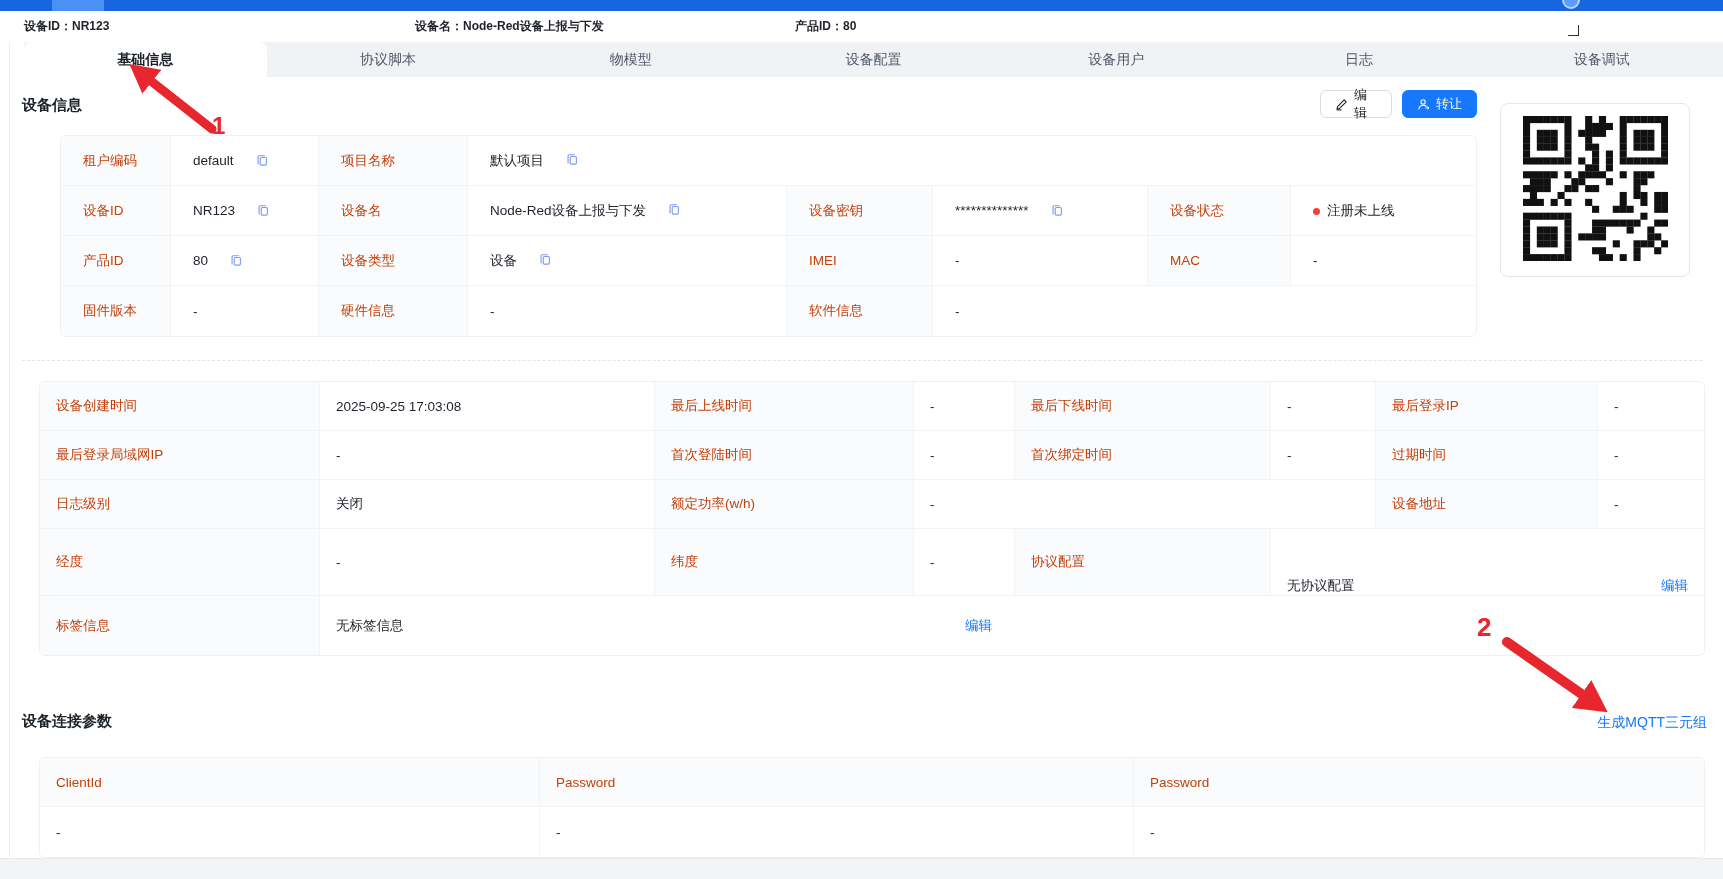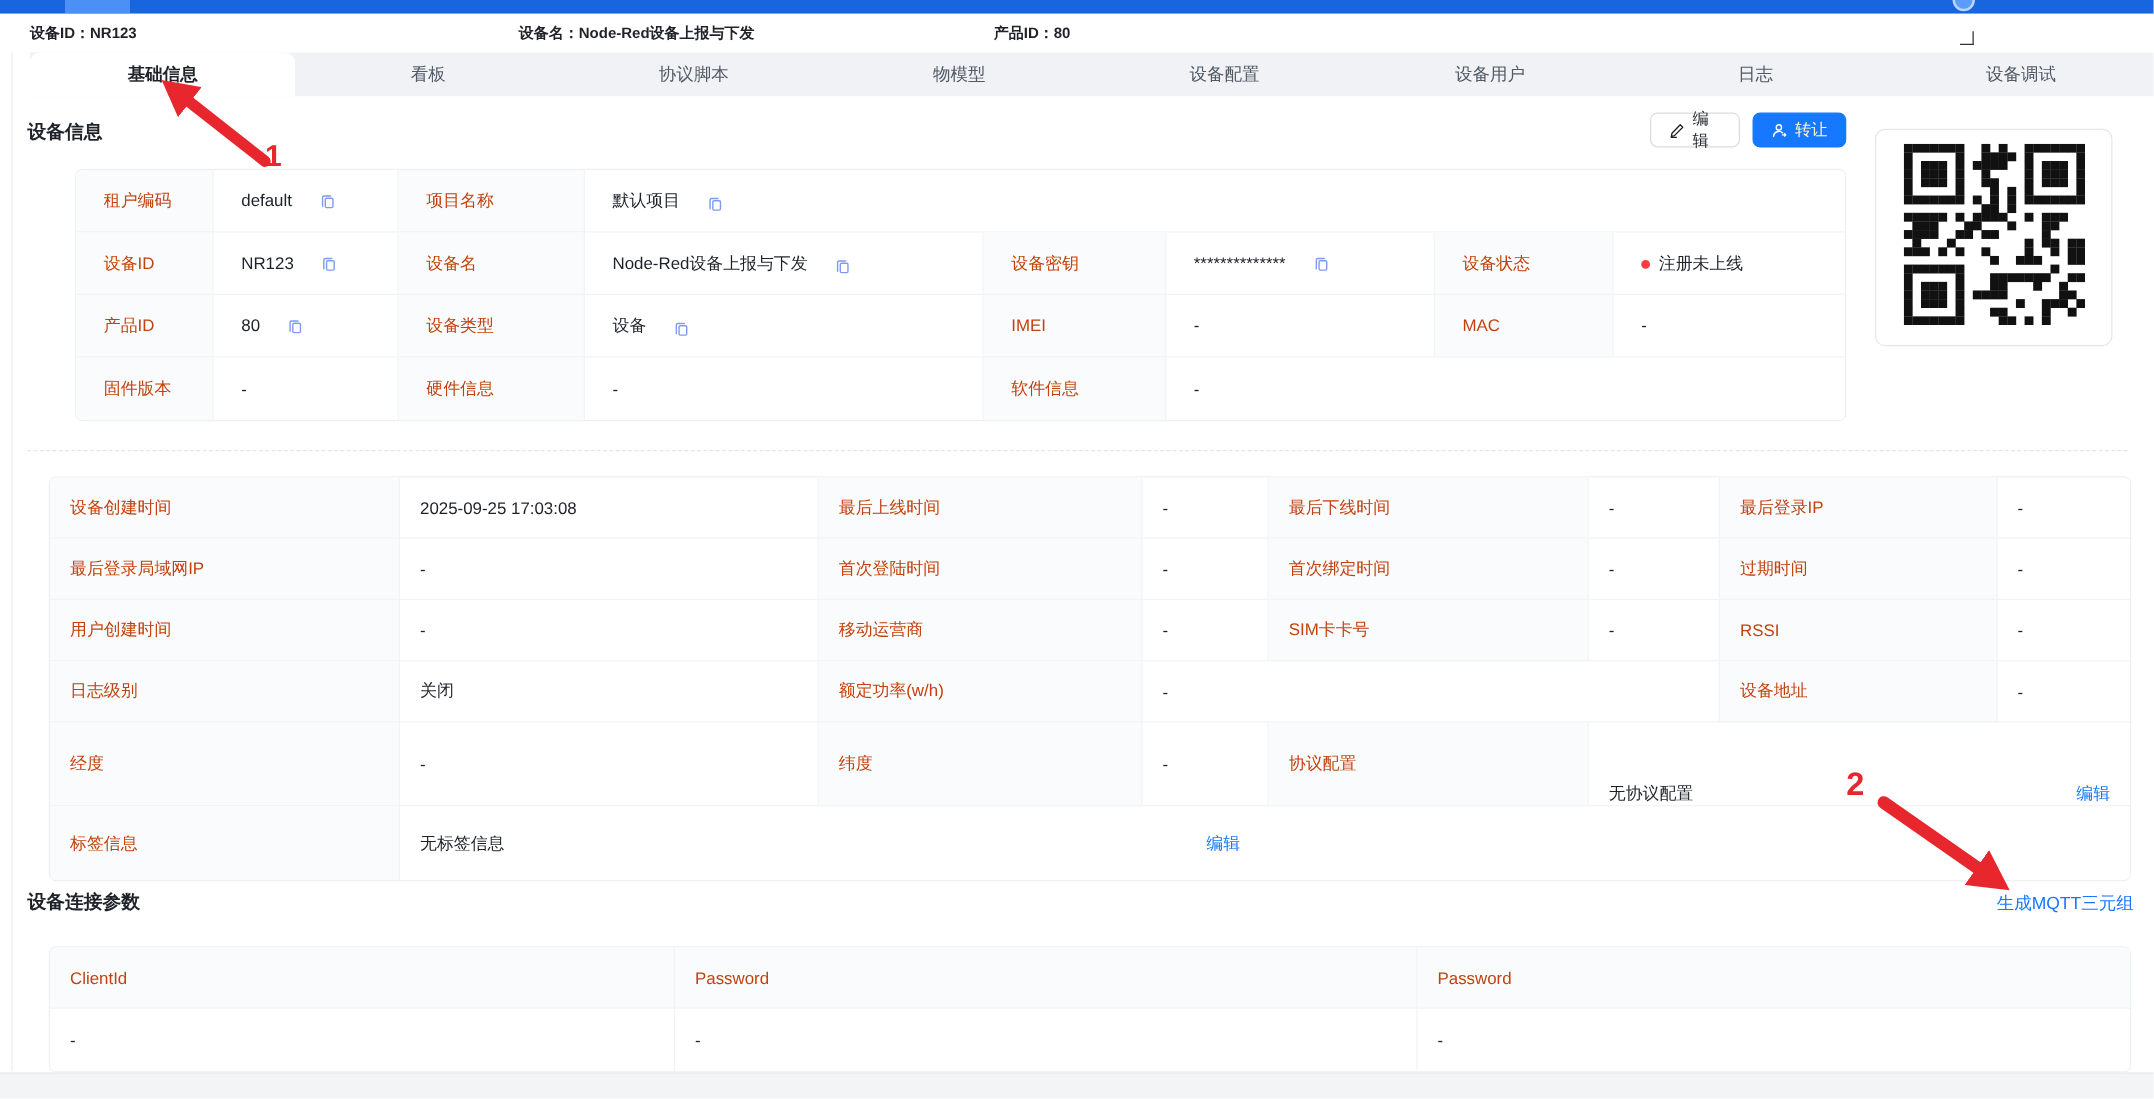--- a/index.html
+++ b/index.html
@@ -30,21 +30,21 @@
 
   
   table.t { border-collapse:separate; border-spacing:0; table-layout:fixed; font-size:13.5px; color:#1d2129; background:#fff; }
   .twrap { position:absolute; border:1px solid #eff0f2; border-radius:6px; overflow:hidden; background:#fff; }
   .t td { border-right:1px solid #f2f3f5; border-bottom:1px solid #f2f3f5; padding:0 16px; vertical-align:middle; white-space:nowrap; overflow:hidden; }
   .t tr td:last-child { border-right:none; }
   .t tr:last-child td { border-bottom:none; }
   .t td.lab { background:#fafbfc; color:#c2410c; }
   .t1 td { padding:0 22px; }
   .r50 td { height:50px; } .r49 td { height:49px; } .r58 td { height:58px; } .r59 td { height:59px; }
-  .cellflex { display:flex; align-items:flex-end; gap:21px; }
+  .cellflex { display:flex; align-items:flex-start; gap:21px; }
   .copy-icon { width:14px; height:14px; flex:0 0 auto; cursor:pointer; }
   .dot { width:7px; height:7px; border-radius:50%; background:#f53f3f; display:inline-block; margin-right:7px; }
   .link { color:#1677ff; cursor:pointer; text-decoration:none; font-size:13.5px; }
   .spread { display:flex; align-items:flex-start; justify-content:space-between;margin-top:48px; }
   .relcell { position:relative; }
   .tags-edit { position:absolute; left:645px; top:50%; transform:translateY(-50%); }
 
   .dashed-divider { position:absolute; left:22px; top:360px; width:1680px; border-top:1px dashed #e3e5e9; }
   .content-edge { position:absolute; left:9px; top:42px; height:815px; border-left:1px solid #eceef1; }
 
@@ -67,21 +67,20 @@
 
 <div class="winhead">
   <span class="hitem" style="left:24px"><span>设备ID：</span><span>NR123</span></span>
   <span class="hitem" style="left:415px"><span>设备名：</span><span>Node-Red设备上报与下发</span></span>
   <span class="hitem" style="left:795px"><span>产品ID：</span><span>80</span></span>
   <span class="dock-icon"></span>
 </div>
 
 <div class="tabbar">
   <div class="tab active">基础信息</div>
-  <div class="tab">看板</div>
   <div class="tab">协议脚本</div>
   <div class="tab">物模型</div>
   <div class="tab">设备配置</div>
   <div class="tab">设备用户</div>
   <div class="tab">日志</div>
   <div class="tab">设备调试</div>
 </div>
 
 <div class="content-edge"></div>
 
@@ -458,30 +457,20 @@
     <td class="lab">最后登录局域网IP</td>
     <td>-</td>
     <td class="lab">首次登陆时间</td>
     <td>-</td>
     <td class="lab">首次绑定时间</td>
     <td>-</td>
     <td class="lab">过期时间</td>
     <td>-</td>
   </tr>
   <tr class="r49">
-    <td class="lab">用户创建时间</td>
-    <td>-</td>
-    <td class="lab">移动运营商</td>
-    <td>-</td>
-    <td class="lab">SIM卡卡号</td>
-    <td>-</td>
-    <td class="lab">RSSI</td>
-    <td>-</td>
-  </tr>
-  <tr class="r49">
     <td class="lab">日志级别</td>
     <td>关闭</td>
     <td class="lab">额定功率(w/h)</td>
     <td colspan="3">-</td>
     <td class="lab">设备地址</td>
     <td>-</td>
   </tr>
   <tr class="r58">
     <td class="lab">经度</td>
     <td>-</td>

